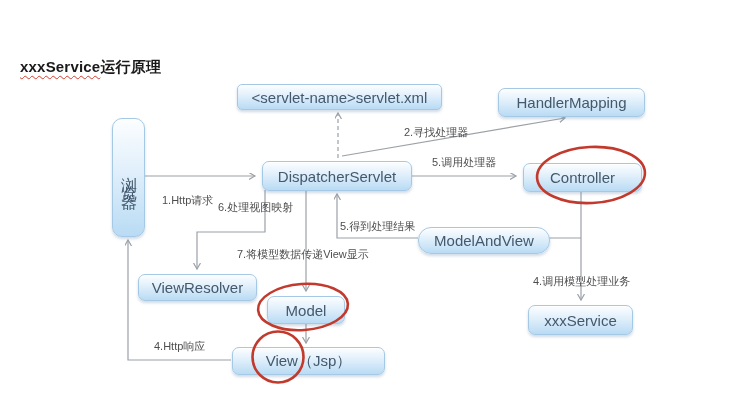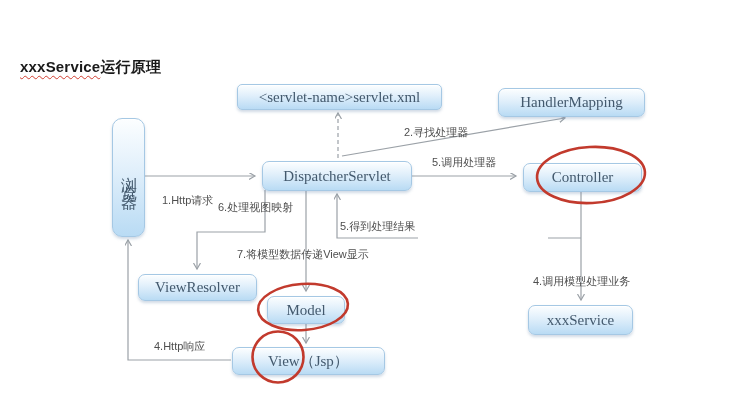--- a/index.html
+++ b/index.html
@@ -31,21 +31,20 @@
   .node {
     position: absolute; z-index: 2;
     display: flex; align-items: center; justify-content: center;
     background: linear-gradient(180deg, #fcfeff 0%, #e2f0fb 42%, #b9dbf4 100%);
     border: 1px solid #a5c8e4;
     border-radius: 7px;
     color: #43596d;
     font-size: 15px;
     white-space: nowrap;
     box-shadow: 0 2px 3px rgba(120,150,180,0.35), inset 0 1px 0 rgba(255,255,255,0.9);
-    font-family: Liberation Serif, serif;
   }
 
   #n-browser        { left:112px; top:118px; width:31px;  height:117px; border-radius:10px;
                       writing-mode: vertical-rl; text-orientation: upright;
                       font-size:16px; letter-spacing:9px; }
   #n-servlet-xml    { left:237px; top:84px;  width:203px; height:24px; border-radius:5px; }
   #n-handler-mapping{ left:498px; top:88px;  width:145px; height:27px; }
   #n-dispatcher     { left:262px; top:161px; width:148px; height:28px; }
   #n-controller     { left:523px; top:163px; width:117px; height:27px; }
   #n-model-and-view { left:418px; top:227px; width:130px; height:25px; border-radius:13px; }
@@ -95,20 +94,21 @@
 
   <div class="page-title">
     <span class="wavy">xxxService</span><span>运行原理</span>
   </div>
 
   <div class="node" id="n-browser">浏览器</div>
   <div class="node" id="n-servlet-xml">&lt;servlet-name&gt;servlet.xml</div>
   <div class="node" id="n-handler-mapping">HandlerMapping</div>
   <div class="node" id="n-dispatcher">DispatcherServlet</div>
   <div class="node" id="n-controller">Controller</div>
+  <div class="node" id="n-model-and-view">ModelAndView</div>
   <div class="node" id="n-view-resolver">ViewResolver</div>
   <div class="node" id="n-model">Model</div>
   <div class="node" id="n-view">View（Jsp）</div>
   <div class="node" id="n-xxx-service">xxxService</div>
 
   <div class="edge-label" id="l1">1.Http请求</div>
   <div class="edge-label" id="l2">2.寻找处理器</div>
   <div class="edge-label" id="l3">5.调用处理器</div>
   <div class="edge-label" id="l4">4.调用模型处理业务</div>
   <div class="edge-label" id="l5">5.得到处理结果</div>

